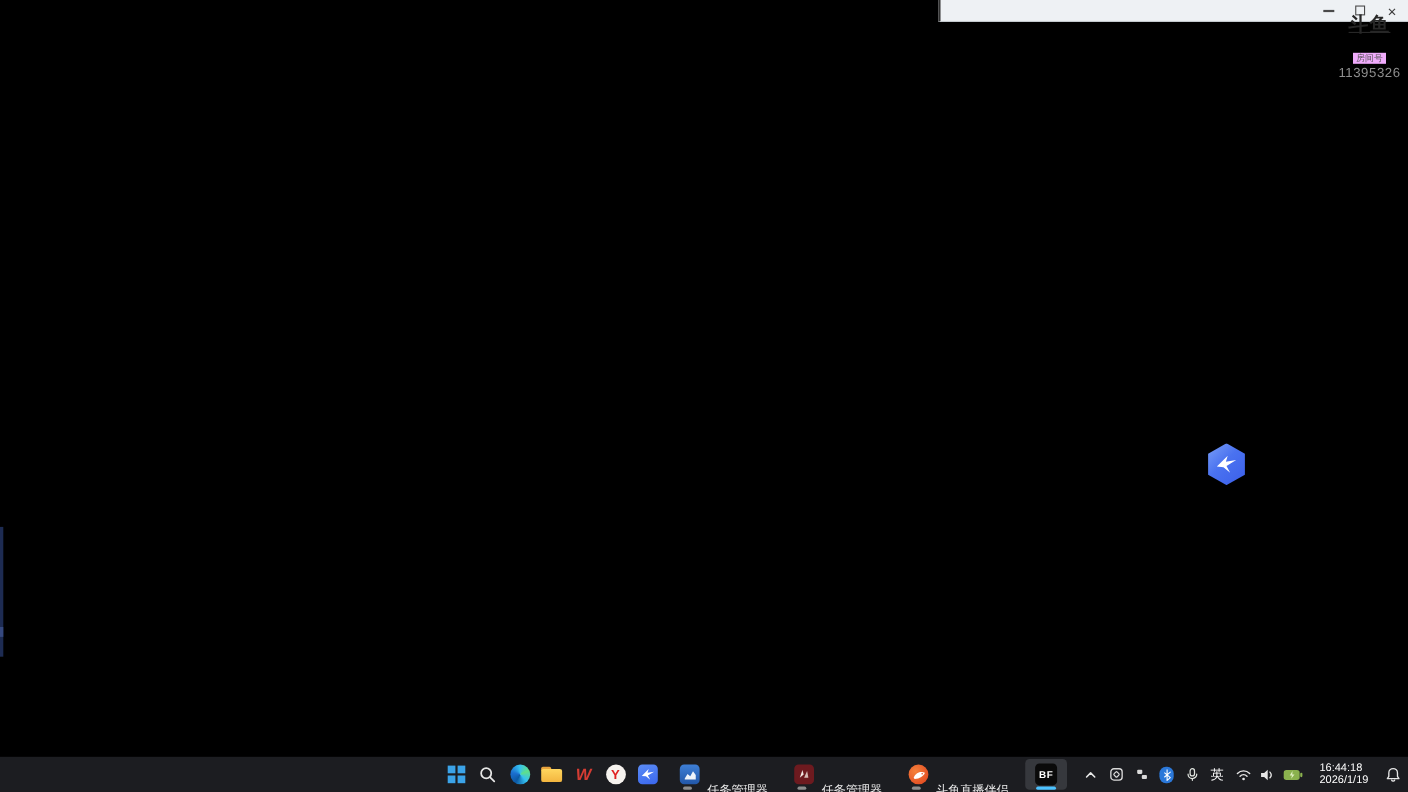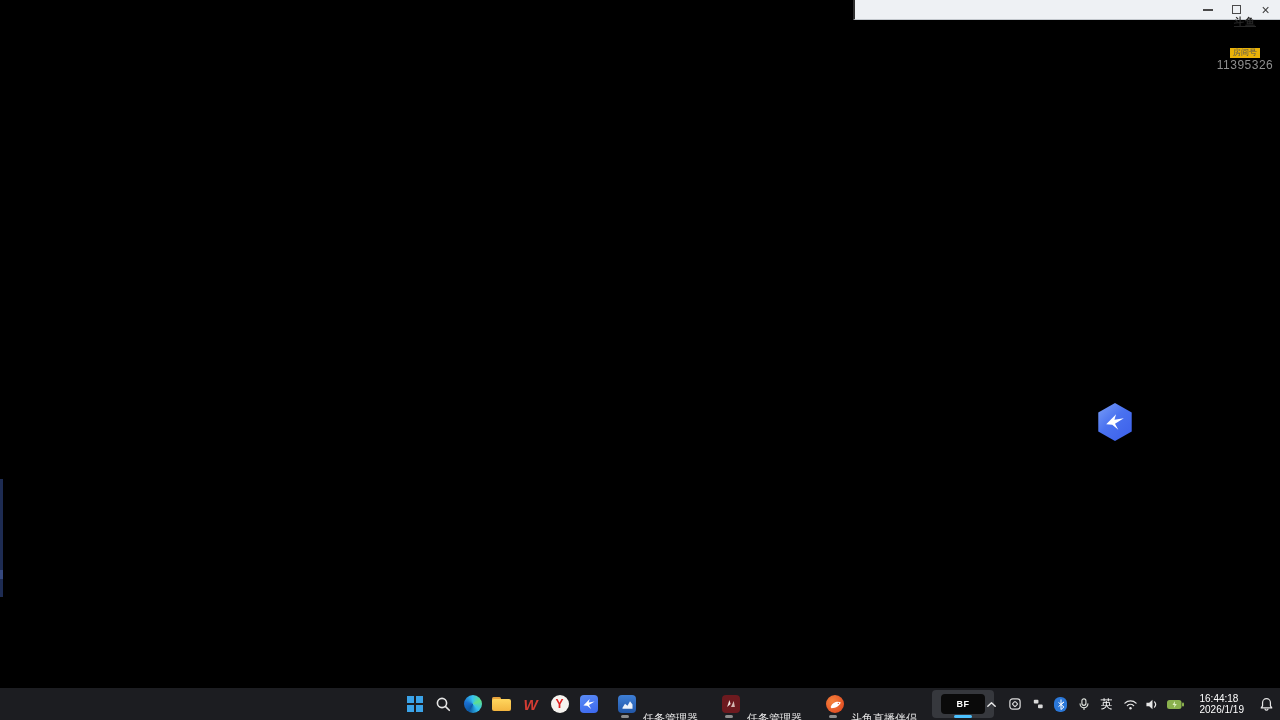--- a/index.html
+++ b/index.html
@@ -11,22 +11,22 @@
   .titlebar { position:absolute; left:853px; top:0; right:0; height:20px;
               background:#eef1f4; border-left:2px solid #2e2e2e; border-bottom:1px solid #c3c8cd;
               display:flex; justify-content:flex-end; align-items:center; }
   .win-ctrl { width:29px; height:19px; display:flex; align-items:center; justify-content:center; cursor:default; }
   .glyph-min { width:10px; height:2px; background:#4a4a4a; display:block; }
   .glyph-max { width:9px; height:9px; border:1.4px solid #4a4a4a; display:block; }
   .glyph-close { font-size:14px; color:#3e3e3e; line-height:1; }
 
   
   .watermark { position:absolute; top:15px; right:3px; width:64px; text-align:center; }
-  .wm-brand { font-size:10px; font-weight:700; color:#272727; letter-spacing:1px; line-height:14px;text-decoration:underline; }
-  .wm-label { display:inline-block; font-size:8px; color:#555; background:#eab308; padding:0 3px; line-height:10px; margin-top:19px; }
+  .wm-brand { font-size:18px; font-weight:700; color:#272727; letter-spacing:1px; line-height:14px;text-decoration:underline; }
+  .wm-label { display:inline-block; font-size:8px; color:#555; background:#f0abfc; padding:0 3px; line-height:10px; margin-top:19px; }
   .wm-id { font-size:12px; color:#8f8f8f; line-height:11px; margin-top:1px; letter-spacing:0.5px; }
 
   
   .left-strip { position:absolute; left:0; top:479px; width:3px; height:118px; background:#1d2b52; }
   .left-strip-notch { position:absolute; left:0; top:570px; width:3px; height:9px; background:#35487e; }
 
   
   .float-xunlei { position:absolute; left:1096px; top:403px; width:38px; height:38px;
                   clip-path:polygon(50% 0,94% 25%,94% 75%,50% 100%,6% 75%,6% 25%);
                   background:linear-gradient(135deg,#7da2f7 0%,#4a72f0 45%,#3a5eea 100%);
@@ -46,21 +46,21 @@
   .folder { position:relative; width:19px; height:14px; }
   .folder .back { position:absolute; left:0; top:0; width:9px; height:4px; border-radius:1.5px 1.5px 0 0; background:#e8a33d; }
   .folder .body { position:absolute; left:0; top:2px; width:19px; height:12px; border-radius:2px; background:linear-gradient(180deg,#ffd65e,#f3b53f); }
   .wps-w { font-size:15px; font-weight:800; font-style:italic; color:#d43c33; line-height:1; }
   .yandex { width:18px; height:18px; border-radius:50%; background:#f6f3ef; display:flex; align-items:center; justify-content:center; }
   .yandex span { color:#e01f1f; font-weight:800; font-size:12px; line-height:1; }
   .xunlei-sq { background:linear-gradient(160deg,#5b8cf5,#3a66ee); }
   .taskmgr-sq { background:linear-gradient(180deg,#3e7fd6,#2257a8); }
   .kuaishou-sq { background:#6d1a1f; }
   .douyu-sq { width:18px; height:18px; border-radius:50%; background:radial-gradient(circle at 35% 35%,#f5823c,#dd3f1c); display:flex; align-items:center; justify-content:center; }
-  .bf-sq { width:44px; height:20px; border-radius:4px; background:#0a0a0a; display:flex; align-items:center; justify-content:center; }
+  .bf-sq { width:20px; height:20px; border-radius:4px; background:#0a0a0a; display:flex; align-items:center; justify-content:center; }
   .bf-sq span { color:#fff; font-weight:800; font-size:9px; letter-spacing:0.5px; }
 
   .tb-tile { position:relative; height:28px; margin-left:6px; padding:0 9px; border-radius:4px;
              display:flex; align-items:center; gap:7px; }
   .tb-tile .app-label { font-size:11px; color:#ededed; white-space:nowrap;margin-top:28px; }
   .tb-tile.active { background:#36383d; }
   .run-dot { position:absolute; bottom:0; left:12px; width:8px; height:3px; border-radius:2px; background:#8d8d8d; }
   .run-dot.accent { left:50%; transform:translateX(-50%); width:18px; background:#4cc2ff; }
 
   

